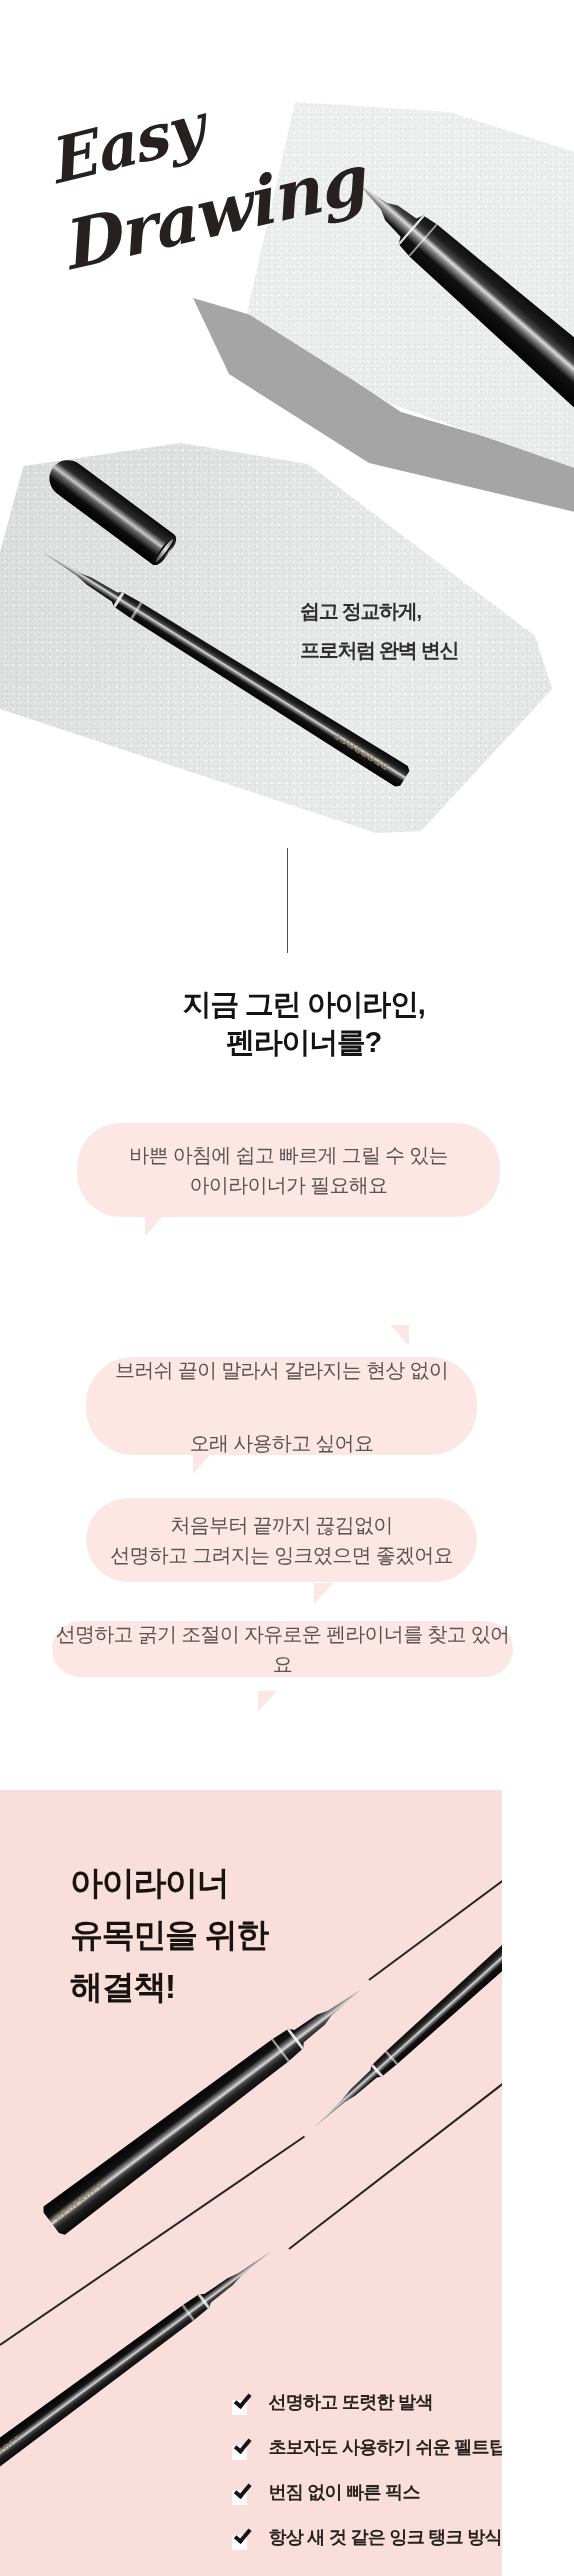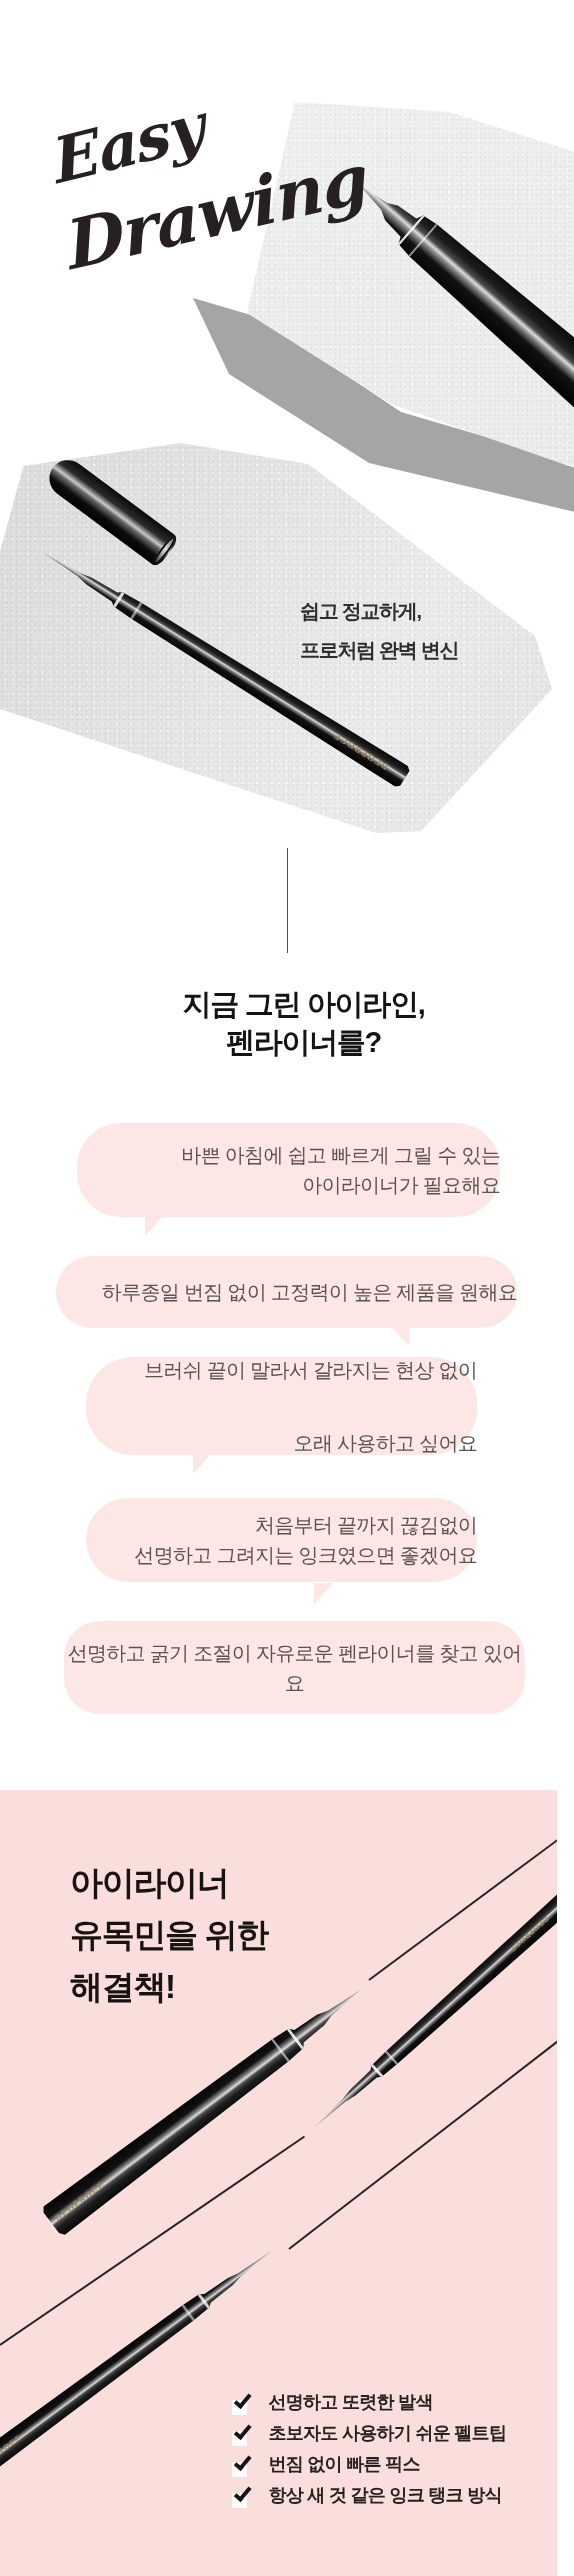--- a/index.html
+++ b/index.html
@@ -54,51 +54,51 @@
 
   .tagline { left:300px; top:592px; font-size:20px; line-height:39px; font-weight:700;
     color:#2e2e2e; letter-spacing:-1.3px; z-index:6; }
 
   
   .divider { left:287px; top:848px; width:1.3px; height:105px; background:#4f4f4f; }
   .question { left:16px; top:985px; width:575px; text-align:center; font-size:29px; line-height:38px;
     font-weight:800; color:#141414; letter-spacing:-1.3px; }
 
   
-  .bubble { display:flex; flex-direction:column; justify-content:center; align-items:flex-end;
+  .bubble { display:flex; flex-direction:column; justify-content:center; align-items:center;
     background:#fce7e4; color:#595353; font-size:20px; line-height:30px; text-align:center;
     letter-spacing:-0.7px; }
   .b1 { left:77px; top:1123px; width:423px; height:94px; border-radius:44px; }
   .b2 { left:56px;  top:1256px; width:461px; height:72px; border-radius:36px; }
   .b3 { left:86px; top:1357px; width:391px; height:98px; border-radius:47px;gap:43px; }
   .b4 { left:86px; top:1498px; width:391px; height:84px; border-radius:43px; }
-  .b5 { left:64px;  top:1621px; width:461px; height:93px; border-radius:36px; }
+  .b5 { left:52px;  top:1621px; width:461px; height:56px; border-radius:36px; }
   .tail { width:0; height:0; }
   .tail-l { border-top:21.4px solid #fce7e4; border-right:19px solid transparent; }
   .tail-r { border-top:21.4px solid #fce7e4; border-left:19px solid transparent; }
   .t1 { left:145px; top:1215px; } .t2 { left:390px; top:1325px; }
   .t3 { left:193px; top:1453px; } .t4 { left:314px; top:1583px; }
   .t5 { left:258px; top:1691px; }
 
   
-  .solution { left:0; top:1790px; width:557px; height:786px; background:#f9dedb; overflow:hidden; }
+  .solution { left:0; top:1790px; width:502px; height:786px; background:#f9dedb; overflow:hidden; }
   .sol-heading { position:absolute; left:70px; top:67px; font-size:33px; line-height:52px;
     font-weight:800; color:#171310; letter-spacing:-1.3px; }
   .ink-line { position:absolute; height:2px; background:#262626; transform-origin:0 50%; }
   .line1 { left:369px; top:189px; width:257px; transform:rotate(-36.6deg); }
   .line2 { left:0;    top:554px; width:369px; transform:rotate(-34.4deg); }
   .line3 { left:289px; top:458px; width:362px; transform:rotate(-37.7deg); }
   .penA { position:absolute; left:361px; top:181px; width:388px; height:37px; transform:rotate(143deg); }
   .penA .pen-brand { right:6.7px; }
   .penB { position:absolute; left:314px; top:326px; width:401px; height:23px; transform:rotate(-42deg); }
   .penB .pen-brand { right:87px; font-size:7.4px; letter-spacing:1px; }
   .penC { position:absolute; left:272px; top:448px; width:401px; height:25.4px; transform:rotate(143.5deg); }
   .penC .pen-brand { right:33px; font-size:8px; }
 
-  .features { position:absolute; left:231px; top:599px; display:flex; flex-direction:column; gap:6px; }
+  .features { position:absolute; left:231px; top:599px; display:flex; flex-direction:column; gap:20px; }
   .feature { display:flex; align-items:center; gap:13.4px; height:25px; }
   .check { position:relative; width:24px; height:27px; flex:0 0 24px; }
   .check .sq { position:absolute; left:1.3px; bottom:0; width:14.7px; height:14.7px; background:#fffdfd; }
   .check .mark { position:absolute; left:2.7px; top:6.7px; width:17.4px; height:8.7px;
     border-left:4.7px solid #151515; border-bottom:4.7px solid #151515; transform:rotate(-50deg); }
   .feature .txt { font-size:18px; font-weight:700; color:#262220; letter-spacing:-0.7px; white-space:nowrap; }
 </style>
 </head>
 <body>
 
@@ -126,23 +126,20 @@
     <div>지금 그린 아이라인,</div>
     <div>펜라이너를?</div>
   </div>
 
   <div class="abs bubble b1">
     <div>바쁜 아침에 쉽고 빠르게 그릴 수 있는</div>
     <div>아이라이너가 필요해요</div>
   </div>
   <div class="abs tail tail-l t1"></div>
 
-  <div class="abs bubble b2">
-    <div>하루종일 번짐 없이 고정력이 높은 제품을 원해요</div>
-  </div>
   <div class="abs tail tail-r t2"></div>
 
   <div class="abs bubble b3">
     <div>브러쉬 끝이 말라서 갈라지는 현상 없이</div>
     <div>오래 사용하고 싶어요</div>
   </div>
   <div class="abs tail tail-l t3"></div>
 
   <div class="abs bubble b4">
     <div>처음부터 끝까지 끊김없이</div>

